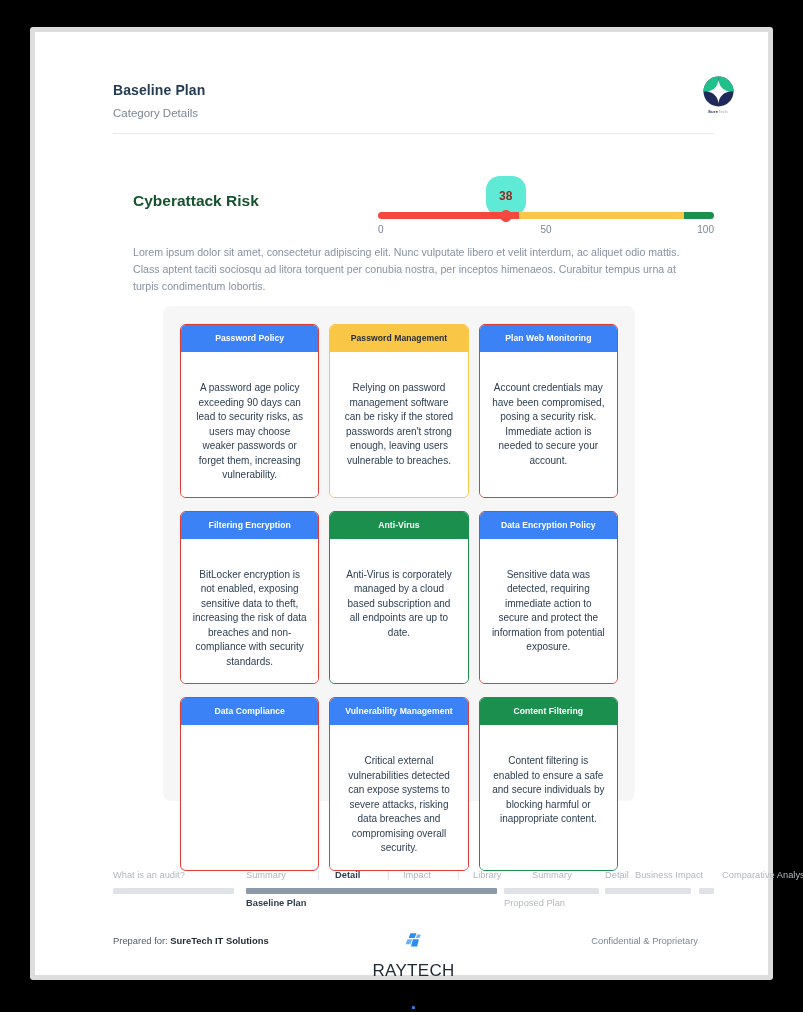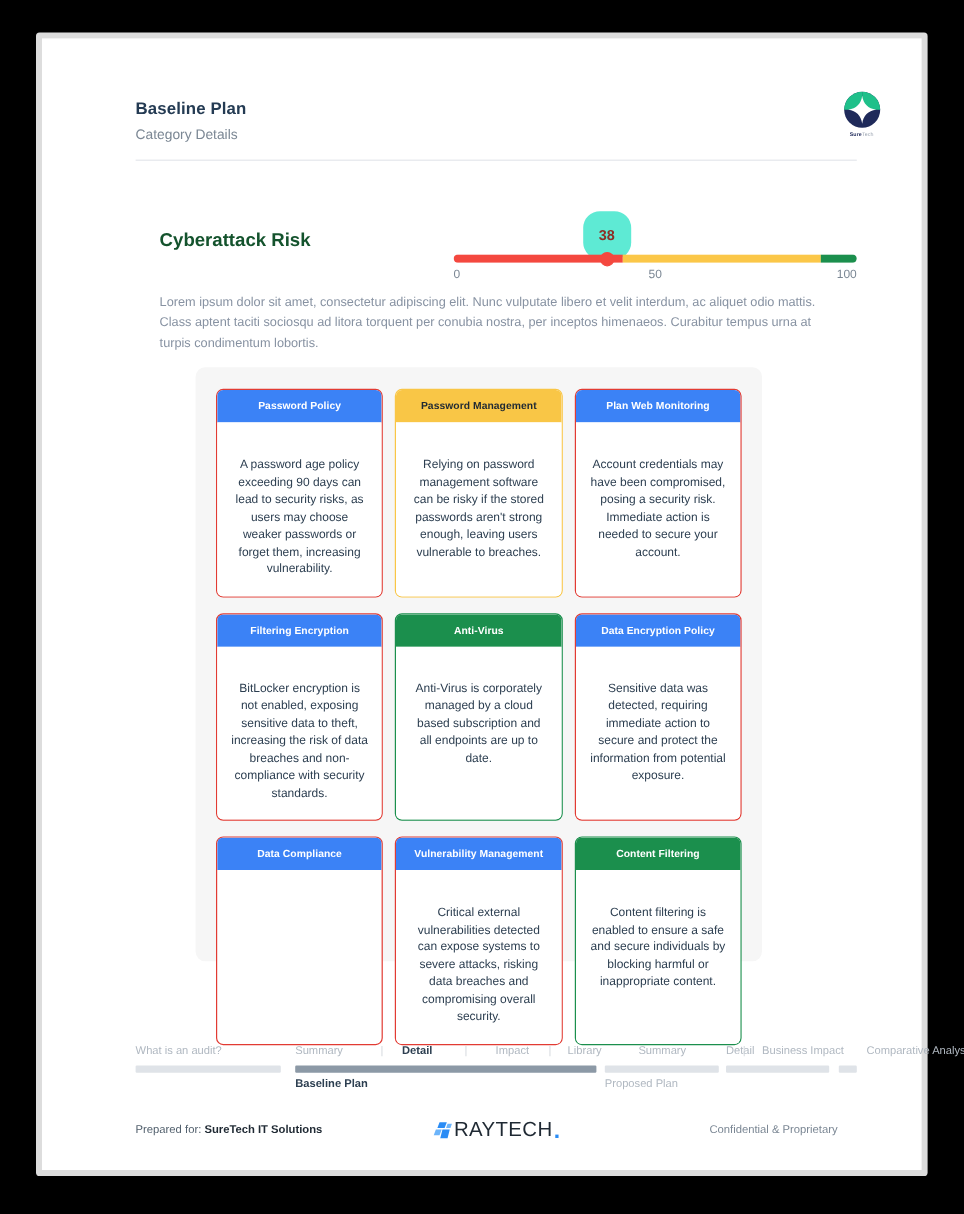--- a/index.html
+++ b/index.html
@@ -171,21 +171,21 @@
     font-size: 9.4px; color: #52606d;
   }
   .prepared b { color: #1f2933; }
   .confidential {
     position: absolute; right: 16px; top: 3px;
     font-size: 9.4px; color: #7b8794;
   }
   .raytech {
     position: absolute; left: 50%; top: 0;
     transform: translateX(-50%);
-    display: flex; align-items: center; gap: 1px;
+    display: flex; align-items: center; gap: 12px; flex-direction: column;
   }
   .ray-mark { width: 17px; height: 17px; display: block; }
   .ray-word {
     font-size: 17px; letter-spacing: .3px; color: #1f2933; font-weight: normal;
   }
   .ray-dot { color: #2a8cf5; font-size: 19px; font-weight: bold; line-height: 1; }
 </style>
 </head>
 <body>
 
@@ -268,21 +268,21 @@
           <div class="card-body">Content filtering is enabled to ensure a safe and secure individuals by blocking harmful or inappropriate content.</div>
         </div>
       </div>
   </div>
 
   <div class="footnav">
     <div class="fn-labels" id="fn-labels">
         <span class="" style="left: 0px;">What is an audit?</span>
         <span class="" style="left: 133px;">Summary</span>
         <span class="active" style="left: 222px;">Detail</span>
-        <span class="" style="left: 300px;">Impact</span>
+        <span class="" style="left: 290px;">Impact</span>
         <span class="" style="left: 360px;">Library</span>
         <span class="" style="left: 419px;">Summary</span>
         <span class="" style="left: 492px;">Detail</span>
         <span class="" style="left: 522px;">Business Impact</span>
         <span class="" style="left: 609px;">Comparative Analysis</span>
         <span class="sep" style="left: 204px;">|</span>
         <span class="sep" style="left: 274px;">|</span>
         <span class="sep" style="left: 344px;">|</span>
         <span class="sep" style="left: 506px;">|</span>
       </div>

